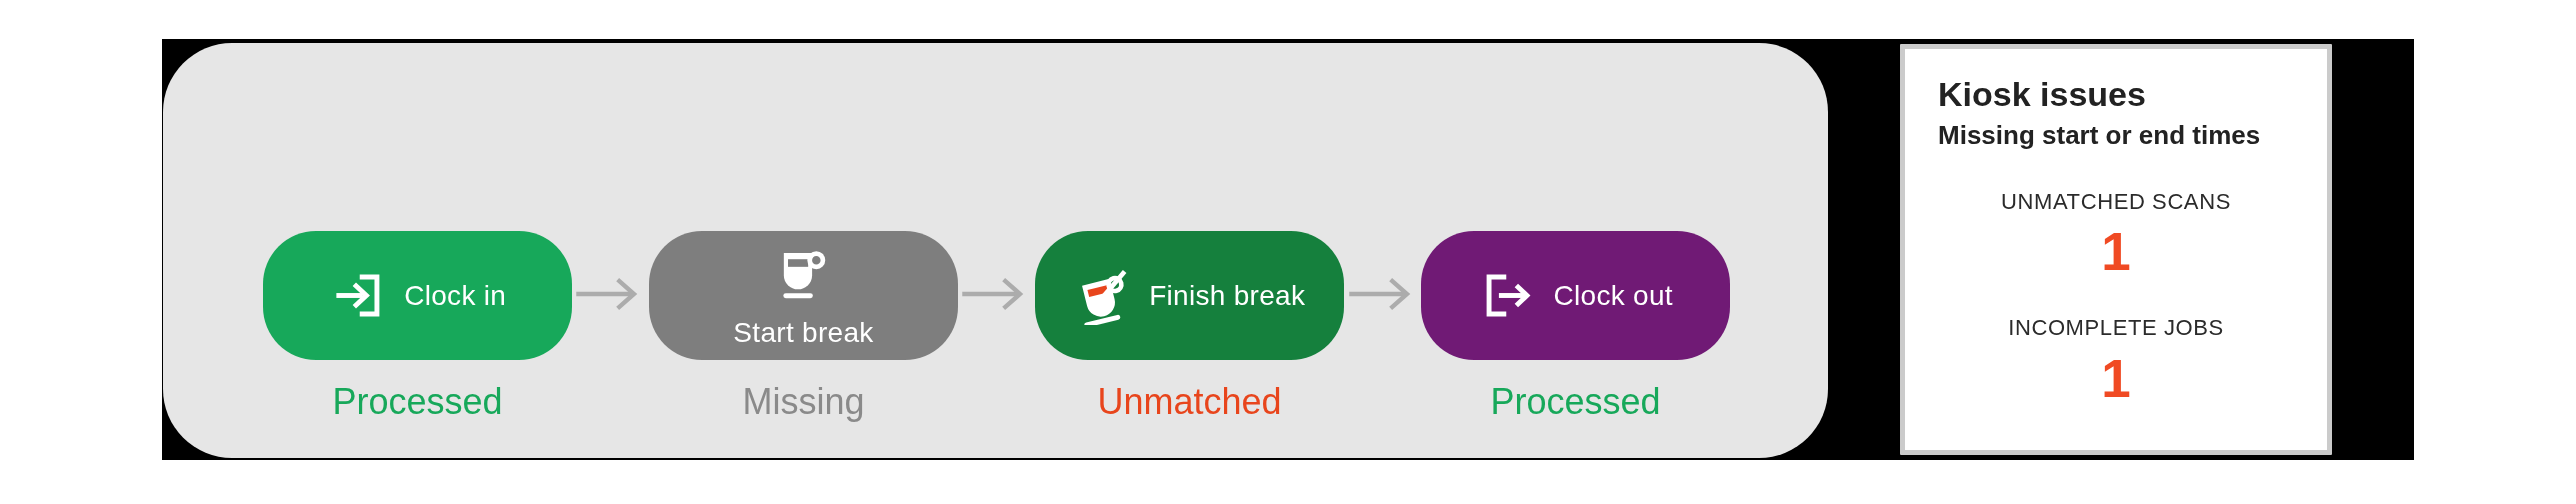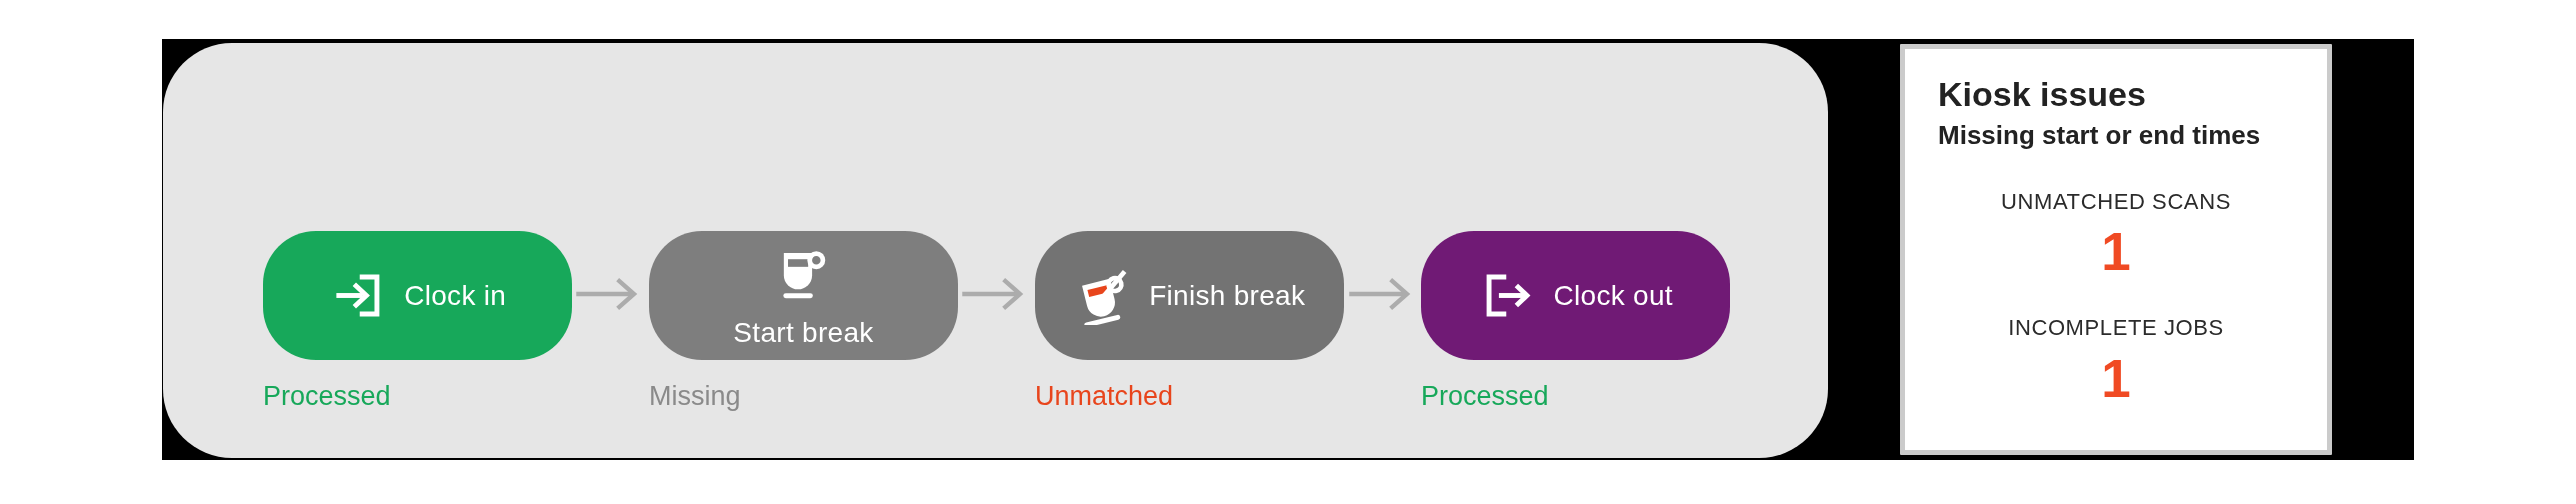--- a/index.html
+++ b/index.html
@@ -16,22 +16,22 @@
     position:absolute;left:163px;top:43px;width:1665px;height:415px;
     background:var(--flow-bg,#e6e6e6);border-radius:69px;
   }
   .step-pill{
     position:absolute;top:188px;width:309px;height:129px;border-radius:53px;
     display:flex;align-items:center;justify-content:center;gap:16.4px;
     color:#fff;font-size:28px;font-weight:400;letter-spacing:0.3px;
   }
   .step-pill .icon{flex:0 0 auto;display:block;}
   .step-status{
-    position:absolute;top:339px;width:309px;
-    font-size:27px;line-height:1.1;font-weight:400;
+    position:absolute;top:339px;width:309px;text-align:center;
+    font-size:36px;line-height:1.1;font-weight:400;
   }
   .flow-arrow{position:absolute;top:227px;width:69px;height:48px;}
   .kiosk-card{
     position:absolute;left:1900px;top:44px;width:432px;height:411px;
     box-sizing:border-box;background:var(--card-bg,#fff);
     border:5.7px solid var(--card-border,#cbcbcb);border-radius:1px;
     padding:25px 33px 0 33px;
   }
   .kiosk-title{
     margin:0;font-size:34px;line-height:1.2;font-weight:700;
@@ -74,21 +74,21 @@
     <div class="step-pill" style="left: 486px; background: rgb(126, 126, 126); flex-direction: column; --btn: #7E7E7E;">
       <svg class="icon" width="59" height="59" viewBox="0 0 24 24">
         <path d="M4 4.5 H15.5 V13.5 A5.75 5.75 0 0 1 4 13.5 Z" fill="#fff"></path>
         <rect x="5.7" y="7" width="8.2" height="3.1" fill="var(--btn,#7E7E7E)"></rect>
         <circle cx="17.2" cy="7.4" r="2.7" fill="none" stroke="#fff" stroke-width="1.9"></circle>
         <rect x="3.8" y="20.8" width="12" height="2.1" rx="1" fill="#fff"></rect>
       </svg>
       <span>Start break</span>
     </div>
 
-    <div class="step-pill" style="left: 872px; background: #737373; --btn: #E8451C;">
+    <div class="step-pill" style="left: 872px; background: #15803d; --btn: #E8451C;">
       <svg class="icon" width="59" height="59" viewBox="0 0 24 24">
         <g transform="rotate(-14 12 12)">
           <path d="M4.5 6 H16 V14.5 A5.75 5.75 0 0 1 4.5 14.5 Z" fill="#fff"></path>
           <path d="M6.2 8.3 H14.3 V11.2 H6.2 Z" fill="var(--btn,#E8451C)"></path>
           <circle cx="17.6" cy="8.8" r="2.6" fill="none" stroke="#fff" stroke-width="1.9"></circle>
           <rect x="1.5" y="21" width="15" height="2" rx="1" fill="#fff"></rect>
         </g>
         <path d="M20.6 2.2 L9.6 15.2" stroke="#fff" stroke-width="1.9" fill="none"></path>
       </svg>
       <span>Finish break</span>

